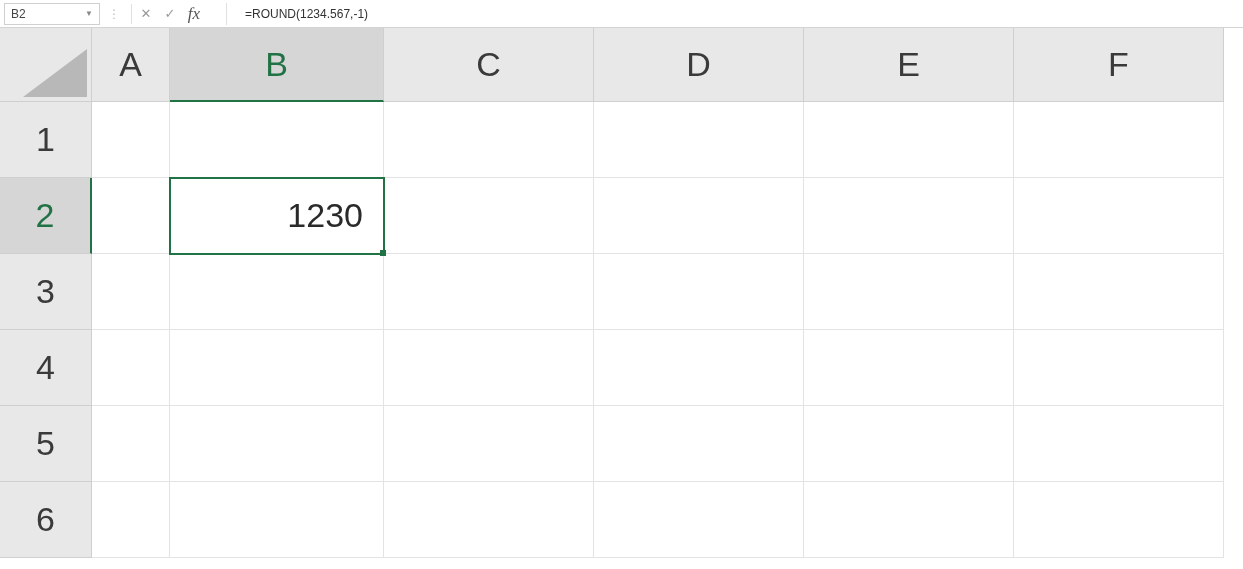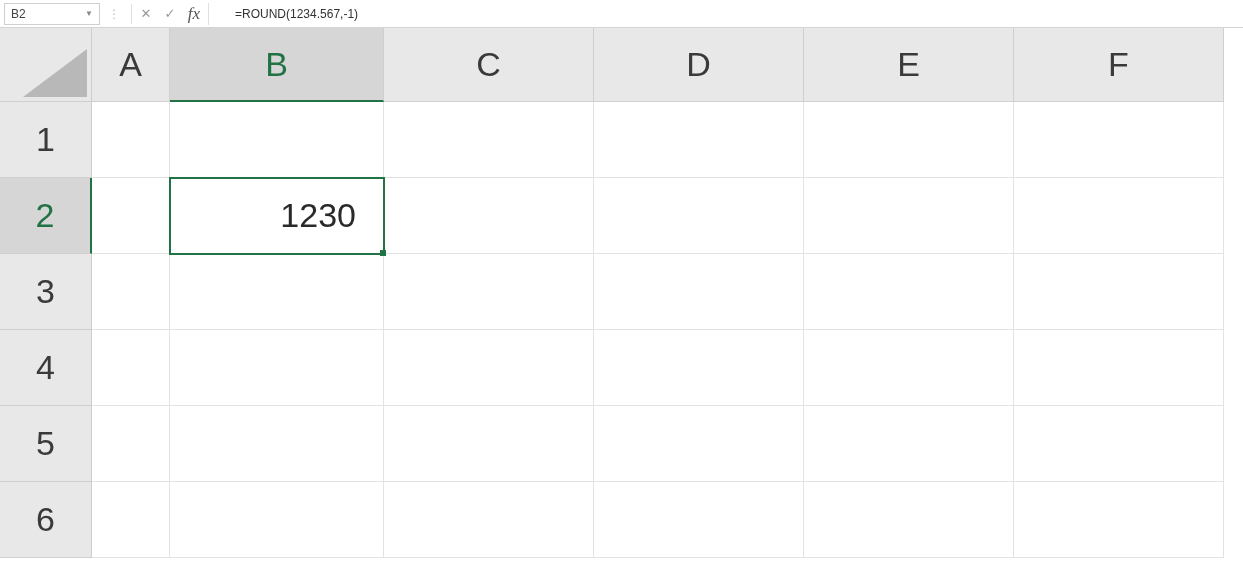--- a/index.html
+++ b/index.html
@@ -60,25 +60,25 @@
       font-style: italic;
       font-family: "Times New Roman", serif;
       color: #555;
       font-size: 17px;
     }
     .formula-input {
       flex: 1;
       height: 22px;
       border: none;
       border-left: 1px solid #e0e0e0;
-      padding: 0 26px;
+      padding: 0 18px;
       font-size: 12px;
       color: #333;
       outline: none;
-      margin-left: 2px;
+      margin-left: 20px;
     }
     .grid-wrap {
       display: flex;
       flex-direction: column;
     }
     .col-headers {
       display: flex;
       height: 74px;
     }
     .corner-cell {
@@ -138,21 +138,21 @@
       border-right: 2px solid #217346;
       color: #217346;
     }
     .cell {
       background: #ffffff;
       border-right: 1px solid #e3e3e3;
       border-bottom: 1px solid #e3e3e3;
       display: flex;
       align-items: center;
       justify-content: flex-end;
-      padding: 0 27px;
+      padding: 0 20px;
       font-size: 34px;
       font-weight: 300;
       color: #2a2a2a;
       position: relative;
     }
     .cell.col-A { width: 78px; }
     .cell.col-B { width: 214px; }
     .cell.col-C, .cell.col-D, .cell.col-E, .cell.col-F { width: 210px; }
     .cell.active {
       outline: 2px solid #217346;

